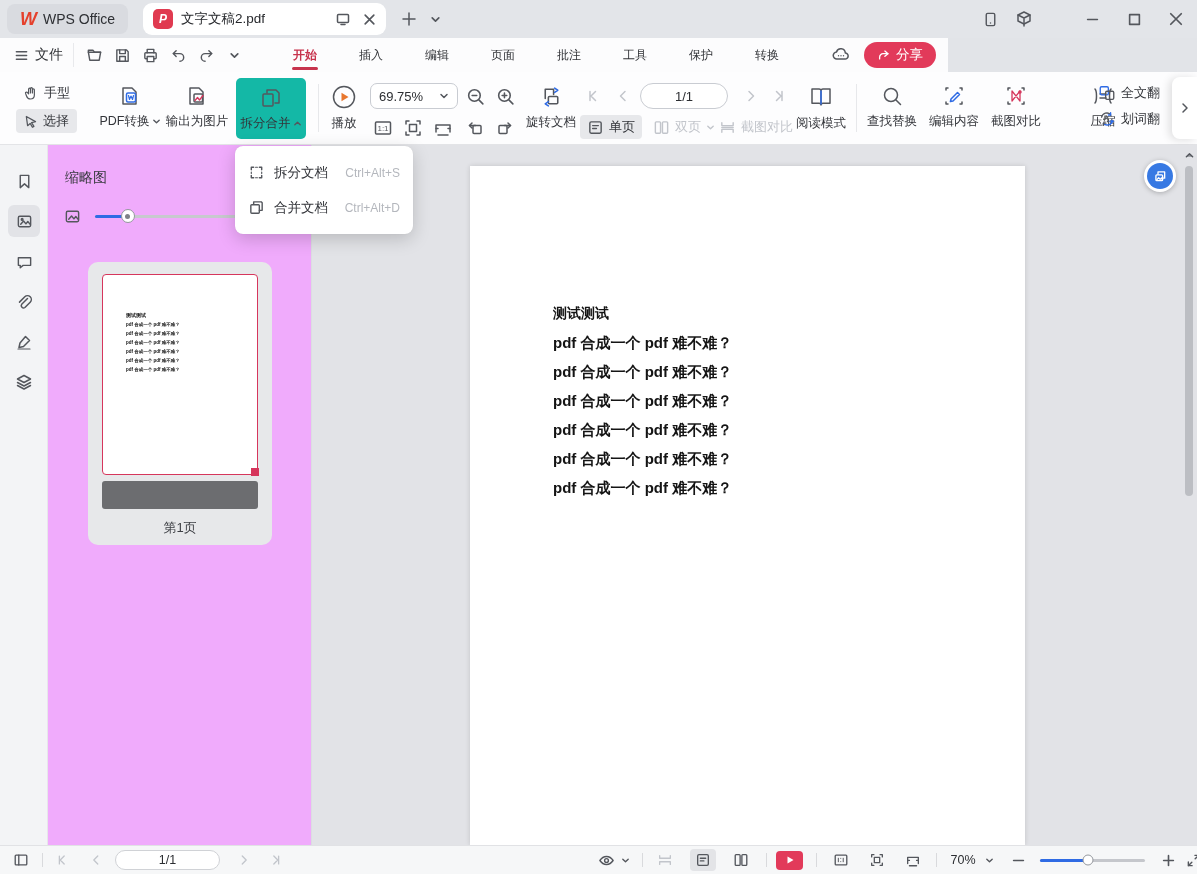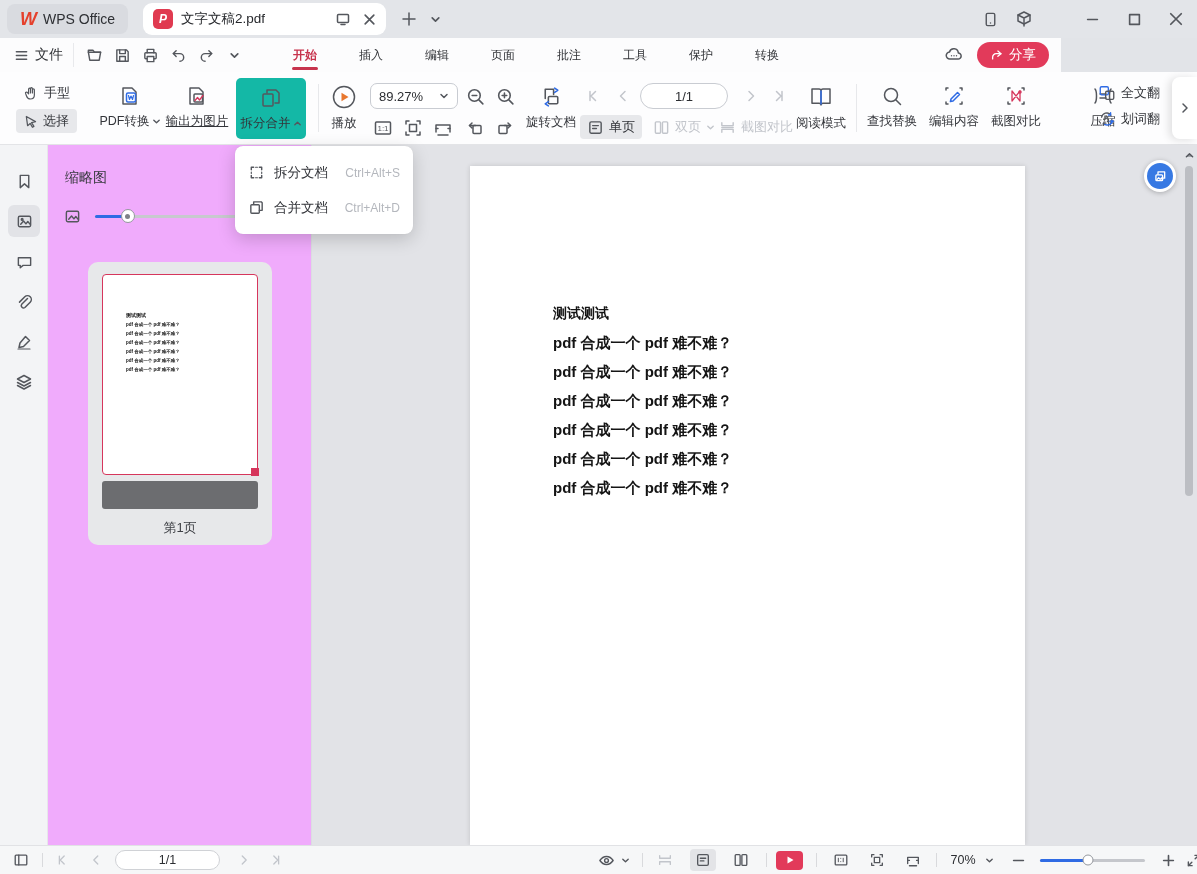--- a/index.html
+++ b/index.html
@@ -14,21 +14,21 @@
   .app-name { font-size:14px; color:#2e3034; }
   .doc-tab { margin-left:15px; width:243px; height:32px; background:#fff; border-radius:9px; display:flex; align-items:center; padding:0 10px; gap:8px; }
   .pdf-badge { width:20px; height:20px; border-radius:5px; background:#e03a50; color:#fff; font-size:12px; font-weight:700; display:flex; align-items:center; justify-content:center; font-style:italic; }
   .doc-tab .title { flex:0 0 auto; font-size:13.5px; color:#26282c; }
   .tab-icons { margin-left:auto; display:flex; align-items:center; gap:12px; }
   .tb-btn { width:26px; height:26px; display:flex; align-items:center; justify-content:center; border-radius:5px; }
   .win-ctrls { margin-left:auto; display:flex; align-items:center; }
   .win-ctrls .tb-btn { width:42px; height:34px; }
 
   
-  .menubar { position:absolute; left:0; top:38px; width:1061px; height:34px; background:#fcfcfd; display:flex; align-items:center; }
+  .menubar { position:absolute; left:0; top:38px; width:948px; height:34px; background:#fcfcfd; display:flex; align-items:center; }
   .mb-file { display:flex; align-items:center; gap:6px; padding:0 10px 0 14px; font-size:14px; color:#303236; }
   .qbar { display:flex; align-items:center; gap:4px; padding:0 8px; border-left:1px solid #e8e9ec; }
   .qbar .tb-btn { width:24px; height:24px; }
   .menu-tabs { display:flex; align-items:center; margin-left:18px; gap:0; }
   .mtab { position:relative; padding:0 21px; font-size:12px; color:#303236; height:34px; line-height:34px; cursor:default; }
   .mtab.active { color:#c7334d; font-weight:700; }
   .mtab.active::after { content:""; position:absolute; left:50%; transform:translateX(-50%); bottom:2px; width:26px; height:3px; border-radius:2px; background:#c7334d; }
   .mb-right { margin-left:auto; display:flex; align-items:center; gap:10px; padding-right:12px; }
   .share-btn { height:26px; padding:0 13px; border-radius:13px; background:#e23a5a; color:#fff; font-size:13.5px; display:flex; align-items:center; gap:5px; }
   .share-btn svg { stroke:#fff; }
@@ -264,21 +264,21 @@
         <path d="M10.5 11.5l1 4 1.5-3.5 1.5 3.5 1-4" stroke="#2f6be4" stroke-width="1.2"></path>
       </svg>
     <span class="lbl">
         <span>PDF转换</span>
         <svg width="9" height="9" viewBox="0 0 10 10">
           <path d="M2 3.5l3 3 3-3"></path>
         </svg>
       </span>
   </div>
 
-  <div class="tg bigbtn" style="left:160px; top:6px; width:74px;text-decoration:underline;">
+  <div class="tg bigbtn" style="left:160px; top:6px; width:74px;">
     <svg width="24" height="24" viewBox="0 0 24 24">
         <path d="M5 4h9l4 4v12H5z"></path>
         <rect x="9" y="10" width="8.5" height="8" rx="1"></rect>
         <path d="M10 16.5l2.5-3 2 2.5 3.5-4.5" stroke="#d6365c" stroke-width="1.3"></path>
       </svg>
     <span class="lbl">
         <span>输出为图片</span>
       </span>
   </div>
 
@@ -301,21 +301,21 @@
     <svg width="26" height="26" viewBox="0 0 26 26">
         <circle cx="13" cy="13" r="10.5"></circle>
         <path d="M10.5 8.8l7 4.2-7 4.2z" fill="#e8772e" stroke="none"></path>
       </svg>
     <span class="lbl">
         <span>播放</span>
       </span>
   </div>
 
   <div class="tg combo" style="left:370px; top:11px; width:88px;">
-    <span>89.27%</span>
+    <span>69.75%</span>
     <svg style="margin-left:auto" width="10" height="10" viewBox="0 0 10 10" stroke="#9a9da3">
         <path d="M2 3.5l3 3 3-3"></path>
       </svg>
   </div>
   <div class="tg" style="left:370px; top:43px; display:flex; gap:4px;">
     <span class="iconbtn">
         <svg width="20" height="20" viewBox="0 0 20 20">
           <rect x="2.5" y="4" width="15" height="12" rx="1"></rect>
         </svg>
         <span style="position:absolute; font-size:8px; color:#54575d;">1:1</span>

